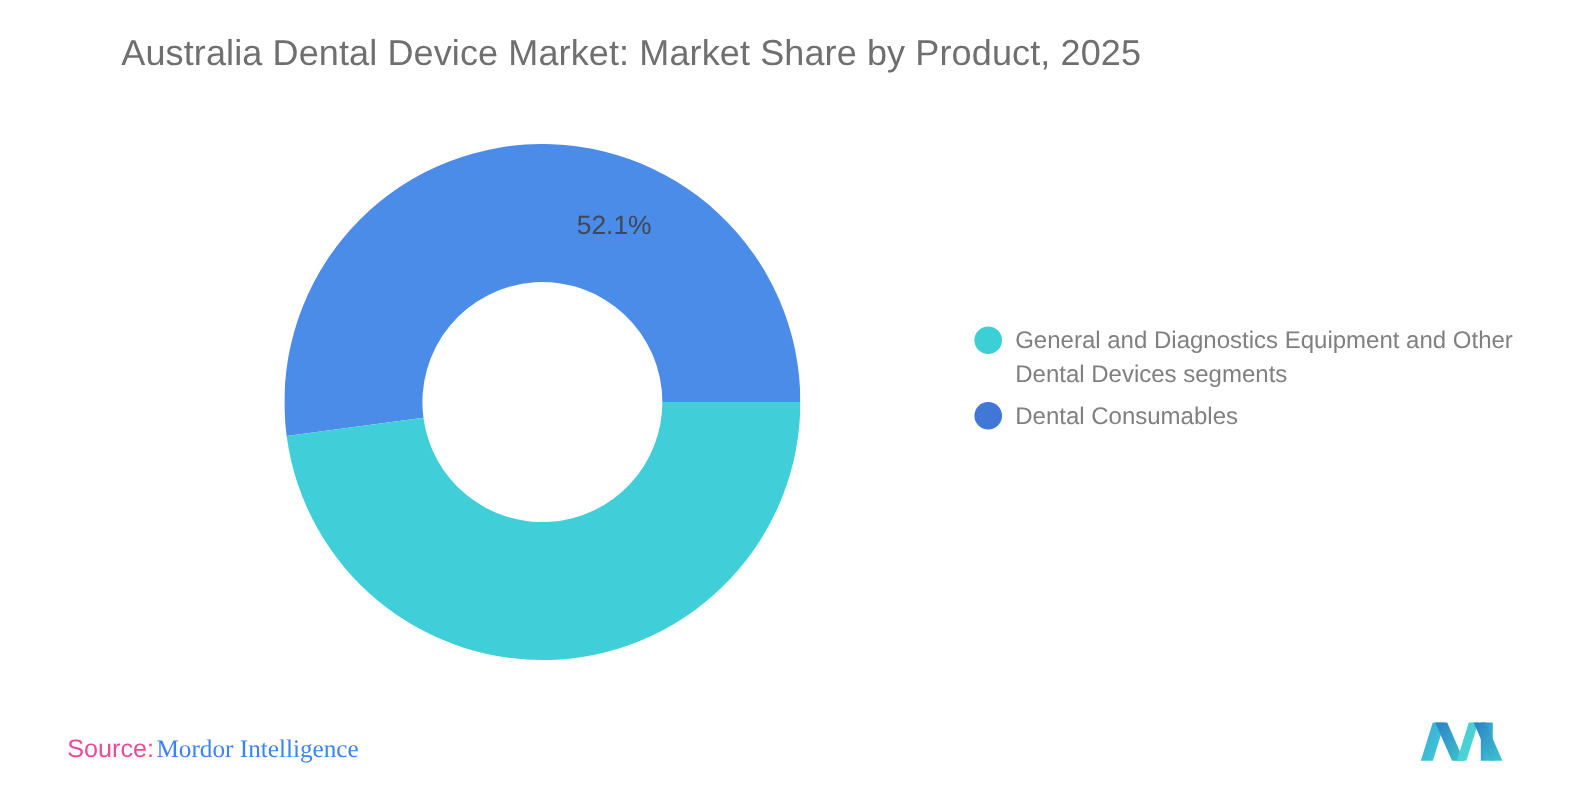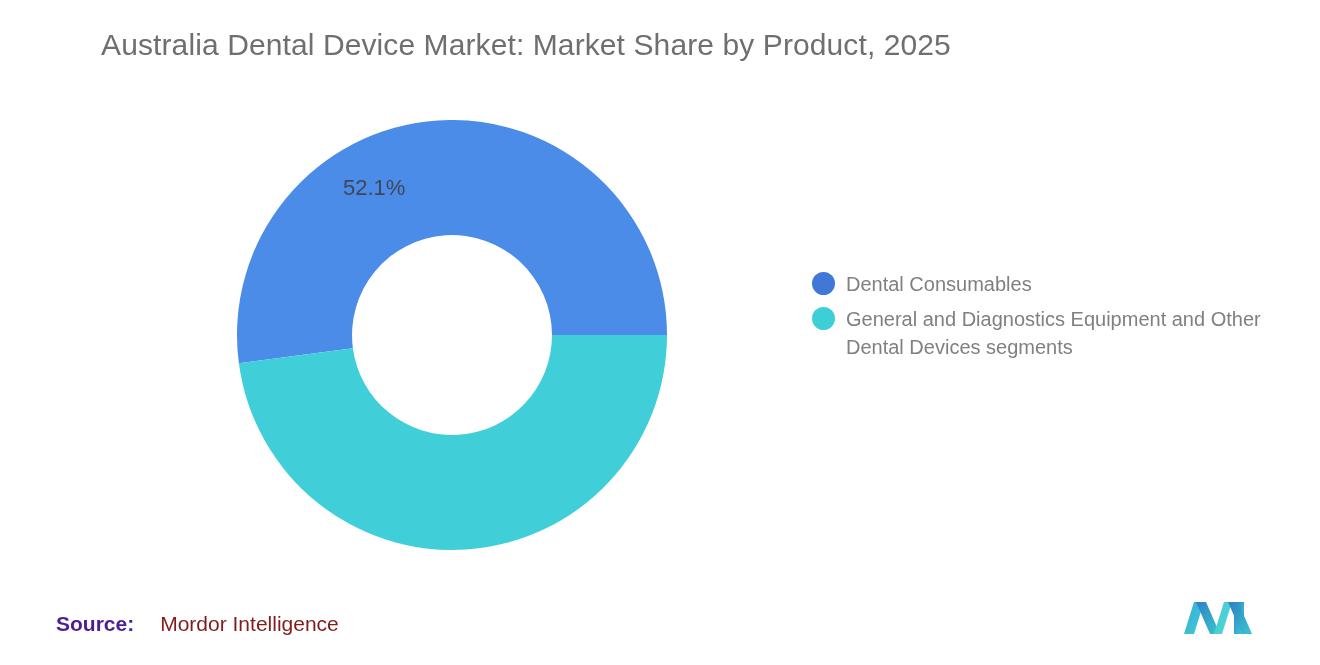--- a/index.html
+++ b/index.html
@@ -39,21 +39,21 @@
     display: block;
     width: 430px;
     height: 430px;
   }
 
   #slice-label-primary {
     position: absolute;
     left: 343px;
     top: 175px;
     width: 200px;
-    text-align: left;
+    text-align: right;
     font-size: 22px;
     font-weight: 400;
     color: #404756;
     pointer-events: none;
   }
 
   #legend {
     position: absolute;
     left: 812px;
     top: 270px;
@@ -82,27 +82,28 @@
 
   #source-line {
     position: absolute;
     left: 56px;
     top: 612px;
     display: flex;
     align-items: baseline;
     font-size: 21px;
   }
   #source-label {
-    font-weight: 700;
-    color: #4c1d95;
+    font-weight: 400;
+    color: #ec4899;
   }
   #source-value {
-    margin-left: 26px;
+    margin-left: 2px;
     font-weight: 300;
-    color: #7f1d1d;
+    color: #3b82f6;
+    font-family: Liberation Serif, serif;
   }
 
   #brand-logo {
     position: absolute;
     left: 1182px;
     top: 598px;
     width: 72px;
     height: 40px;
   }
 </style>
@@ -117,26 +118,26 @@
     <path fill="#4a8ce8" d="M 430.00 215.00 A 215 215 0 1 0 1.87 243.29 L 115.89 228.15 A 99.97500000000001 99.97500000000001 0 1 1 314.98 215.00 Z"></path>
 
     <path fill="#40cfd9" d="M 1.87 243.29 A 215 215 0 0 0 430.00 215.00 L 314.98 215.00 A 99.97500000000001 99.97500000000001 0 0 1 115.89 228.15 Z"></path>
   </svg>
 </div>
 
 <div id="slice-label-primary">52.1%</div>
 
 <div id="legend">
   <div class="legend-row">
+    <span class="legend-swatch" style="background:#3dcfd6;"></span>
+    <span class="legend-label">General and Diagnostics Equipment and Other Dental Devices segments</span>
+  </div>
+  <div class="legend-row">
     <span class="legend-swatch" style="background:#4178d8;"></span>
     <span class="legend-label">Dental Consumables</span>
-  </div>
-  <div class="legend-row">
-    <span class="legend-swatch" style="background:#3dcfd6;"></span>
-    <span class="legend-label">General and Diagnostics Equipment and Other Dental Devices segments</span>
   </div>
 </div>
 
 <div id="source-line">
   <span id="source-label">Source:</span>
   <span id="source-value">Mordor Intelligence</span>
 </div>
 
 <svg id="brand-logo" viewBox="0 0 72 40">
   <defs>

